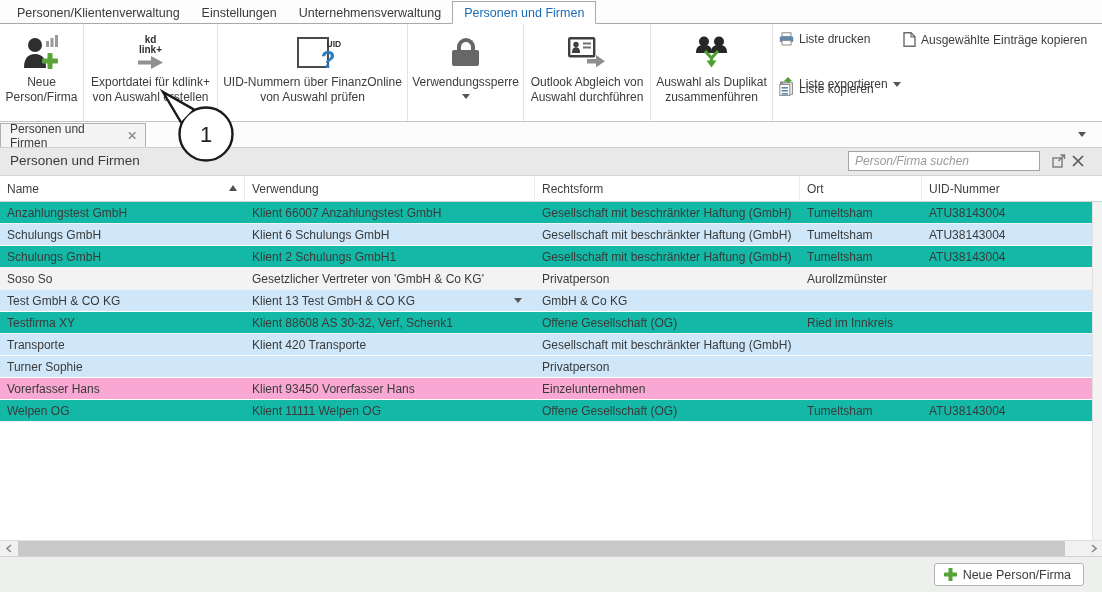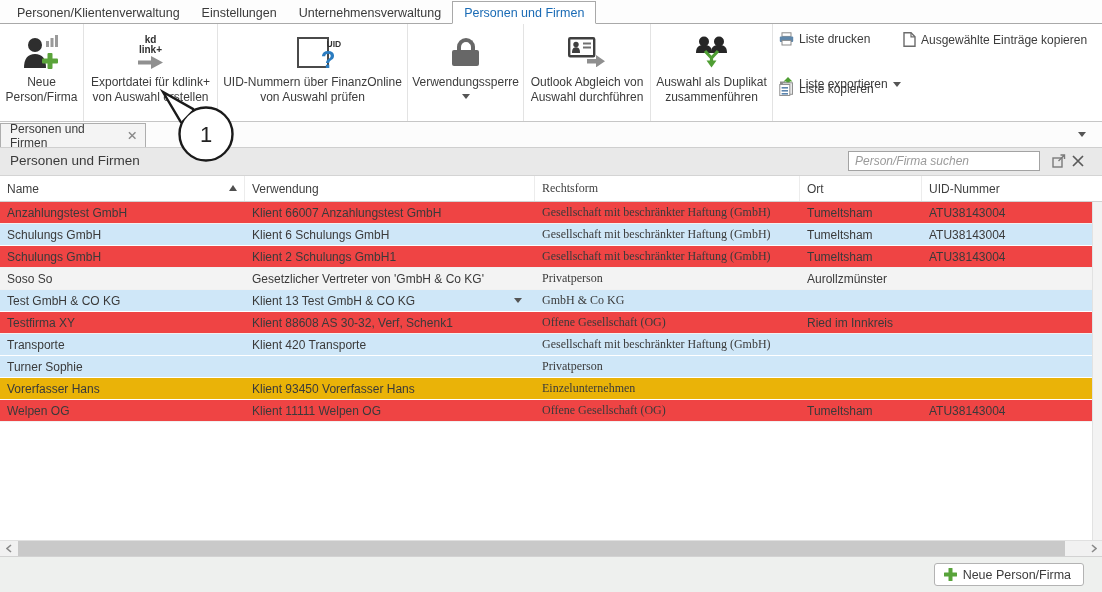--- a/index.html
+++ b/index.html
@@ -57,29 +57,29 @@
                 border:1px solid #a3a3a3;font-family:"Liberation Sans",sans-serif;font-size:12px;
                 padding:0 6px;color:#3a3a3a;background:#fff;}
   .search-input::placeholder{font-style:italic;color:#9a9a9a;}
   .sh-icon{position:absolute;top:6px;cursor:default;}
 
   
   .ghead{position:absolute;top:176px;left:0;right:0;height:25px;background:#fff;
          border-bottom:1px solid #d2d2d2;display:flex;font-size:12px;color:#3f3f3f;}
   .hcell{box-sizing:border-box;padding-left:7px;border-right:1px solid #ececec;height:100%;
          display:flex;align-items:center;position:relative;}
-  .c0{width:245px;} .c1{width:290px;} .c2{width:265px;font-family:Liberation Serif, serif;} .c3{width:122px;} .c4{flex:1;border-right:none;}
+  .c0{width:245px;} .c1{width:290px;} .c2{width:265px;} .c3{width:122px;} .c4{flex:1;border-right:none;}
   .sort-asc{position:absolute;right:7px;top:9px;width:0;height:0;
             border-left:4.5px solid transparent;border-right:4.5px solid transparent;border-bottom:6px solid #4f4f4f;}
   .rows{position:absolute;top:202px;left:0;right:0;}
   .trow{height:22px;display:flex;font-size:12px;color:#3a3a3a;box-sizing:border-box;
-        border-bottom:1px solid #f1f1f1;background:#ef4444;}
+        border-bottom:1px solid #f1f1f1;background:#14b8a6;}
   .trow.row--alt{background:#f3f3f3;}
   .trow.row--sel{background:#cfe7f8;border-bottom-color:#fff;}
-  .trow.row--focus{background:#eab308;border-bottom-color:#fff;}
+  .trow.row--focus{background:#f9a8d4;border-bottom-color:#fff;}
   .tcell{box-sizing:border-box;padding-left:7px;height:100%;display:flex;align-items:center;
          white-space:nowrap;overflow:hidden;position:relative;}
   .cell-caret{position:absolute;right:13px;top:8px;}
   .table-empty{position:absolute;top:422px;left:0;right:0;height:118px;background:#fff;}
   .right-gutter{position:absolute;top:202px;right:0;width:9px;height:338px;background:#f3f3f3;border-left:1px solid #e2e2e2;}
 
   
   .hscroll{position:absolute;top:540px;left:0;right:0;height:16px;background:#f1f1f1;border-top:1px solid #e0e0e0;box-sizing:border-box;}
   .hs-btn{position:absolute;top:0;width:17px;height:15px;display:flex;align-items:center;justify-content:center;background:#f1f1f1;}
   .hs-thumb{position:absolute;left:18px;top:0;width:1047px;height:15px;background:#c9c9c9;}

